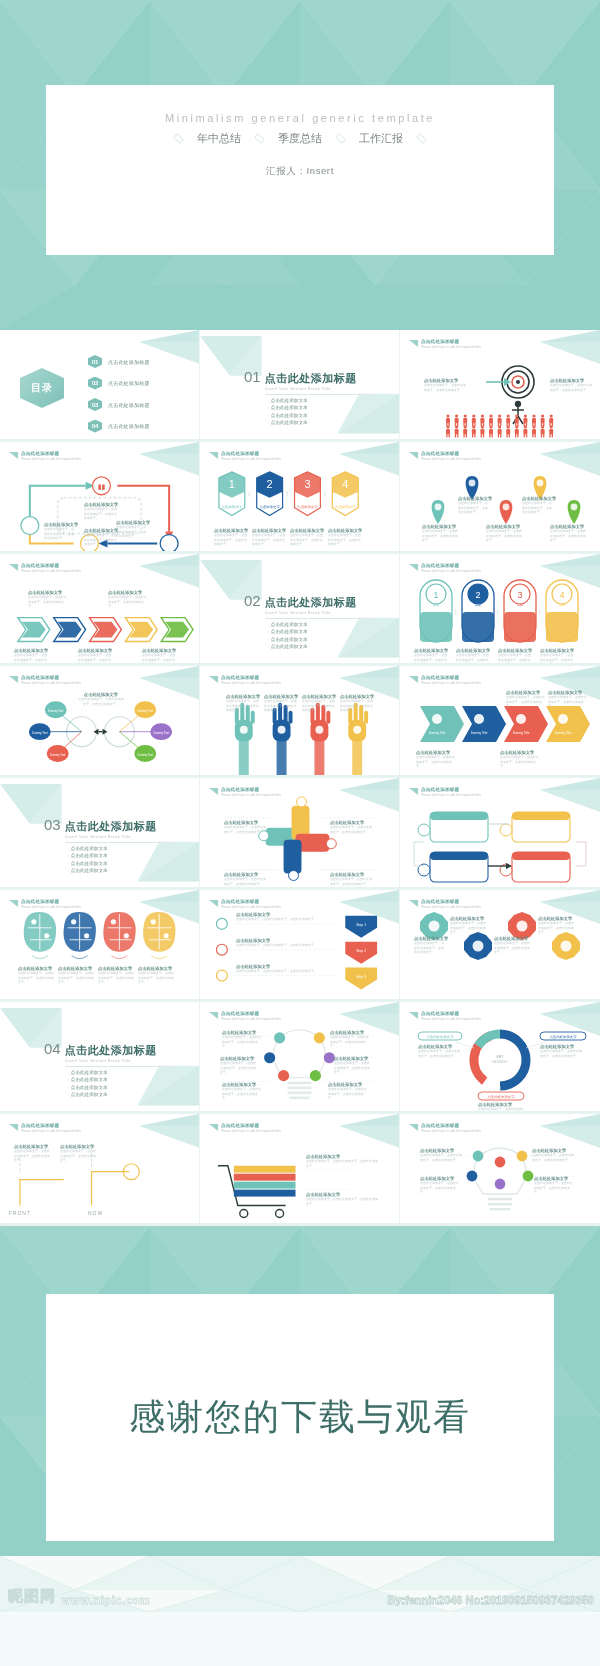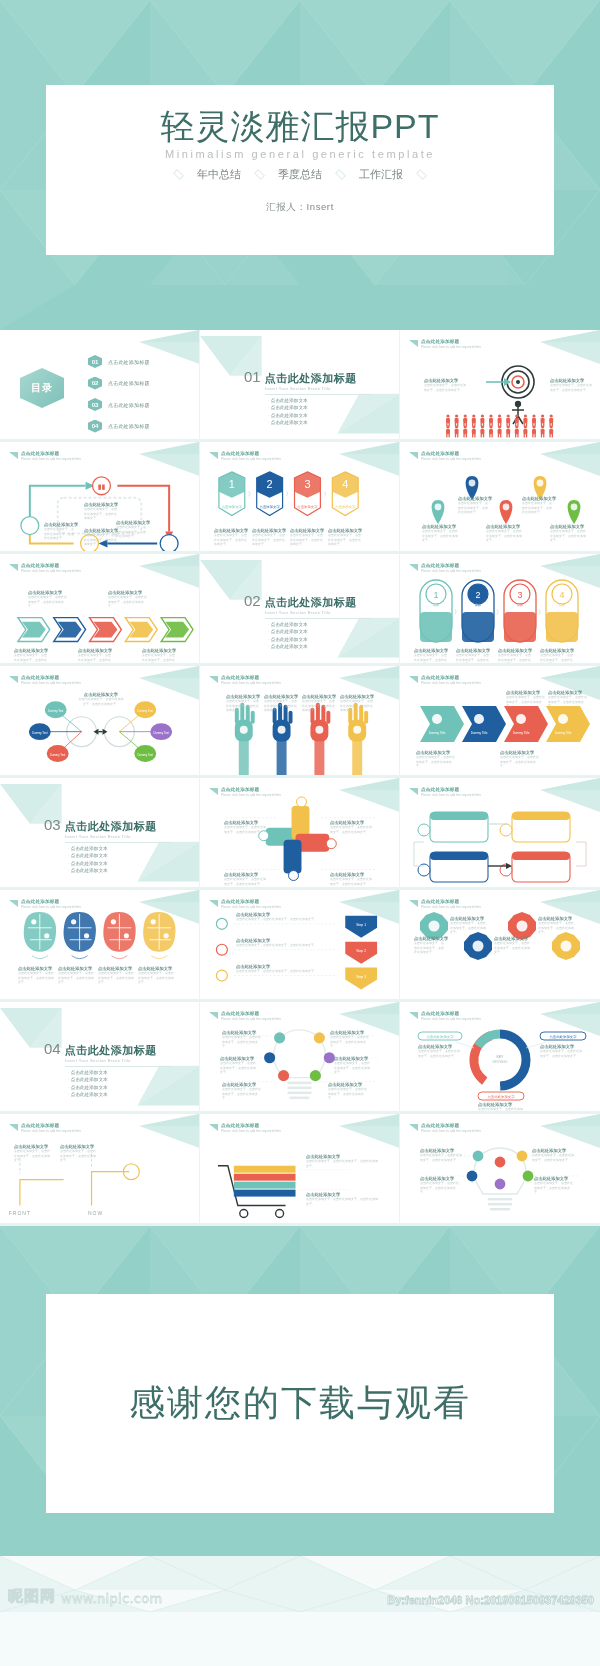--- a/index.html
+++ b/index.html
@@ -88,35 +88,35 @@
   }
   .toc-tx { font-size:5px; color:#6b8d88; letter-spacing:.2px; white-space:nowrap; }
 
   
   .ph-h { font-size:4.2px; color:#5f8b86; font-weight:bold; letter-spacing:.1px; white-space:nowrap; }
   .ph-b { font-size:3px; color:#b9c5c3; line-height:1.5; }
 
   
   .thanks { position:relative; width:600px; height:330px; background:#93d1c8; overflow:hidden; }
   .thanks-card {
-    position:absolute; left:46px; top:68px; width:508px; height:219px;
+    position:absolute; left:46px; top:68px; width:508px; height:247px;
     background:#fff; z-index:3; display:flex; flex-direction:column;
     align-items:center; justify-content:center;
   }
   .thanks-title { font-size:36px; color:#3d6e67; letter-spacing:2px; white-space:nowrap; }
   .thanks-sub { font-size:11px; color:#c2c8c7; letter-spacing:2.4px; margin-top:9px; white-space:nowrap; }
 
   .footbar { position:relative; width:600px; height:56px; background:#a21caf; overflow:hidden; }
   .footinner { position:absolute; inset:0; display:flex; align-items:flex-end;
     justify-content:space-between; padding:0 6px 6px 8px; z-index:3; }
   .brand { display:flex; align-items:flex-end; gap:5px; }
   .brand-cn { font-size:15px; font-weight:bold; color:#ffffff;
     -webkit-text-stroke:1px #c9dcd9; letter-spacing:1px; }
-  .brand-url { font-size:13px; color:#ffffff; -webkit-text-stroke:.8px #c9dcd9;
-    letter-spacing:.3px; font-family:"DejaVu Sans",sans-serif; }
+  .brand-url { font-size:10px; color:#ffffff; -webkit-text-stroke:.8px #c9dcd9;
+    letter-spacing:.3px; font-family:"DejaVu Sans",sans-serif;font-weight:bold; }
   .serial { font-size:11px; color:#ffffff; -webkit-text-stroke:.8px #b9d0cd;
     font-weight:bold; letter-spacing:0; white-space:nowrap; overflow:hidden; }
 </style>
 </head>
 <body>
 
 <div class="hero">
   <div class="geo">
     <svg viewBox="0 0 600 330" preserveAspectRatio="none">
       <rect width="600" height="330" fill="#93d1c8"></rect>
@@ -145,21 +145,20 @@
       </g>
       <g stroke="#ffffff" stroke-width="0.7" opacity="0.16" fill="none">
         <path d="M0,0 L75,95 L150,0 M150,0 L225,95 L300,0 M300,0 L375,95 L450,0 M450,0 L525,95 L600,0"></path>
         <path d="M0,190 L75,95 L150,190 L225,95 L300,190 L375,95 L450,190 L525,95 L600,190"></path>
         <path d="M0,190 L75,285 L150,190 L225,285 L300,190 L375,285 L450,190 L525,285 L600,190"></path>
       </g>
     </svg>
   </div>
 
   <div class="hero-card">
-    <div class="hero-title">轻灵淡雅汇报PPT</div>
     <div class="hero-sub">Minimalism  general  generic  template</div>
     <div class="hero-tags">
       <span class="dmd"></span>
       <span>年中总结</span>
       <span class="dmd"></span>
       <span>季度总结</span>
       <span class="dmd"></span>
       <span>工作汇报</span>
       <span class="dmd"></span>
     </div>

